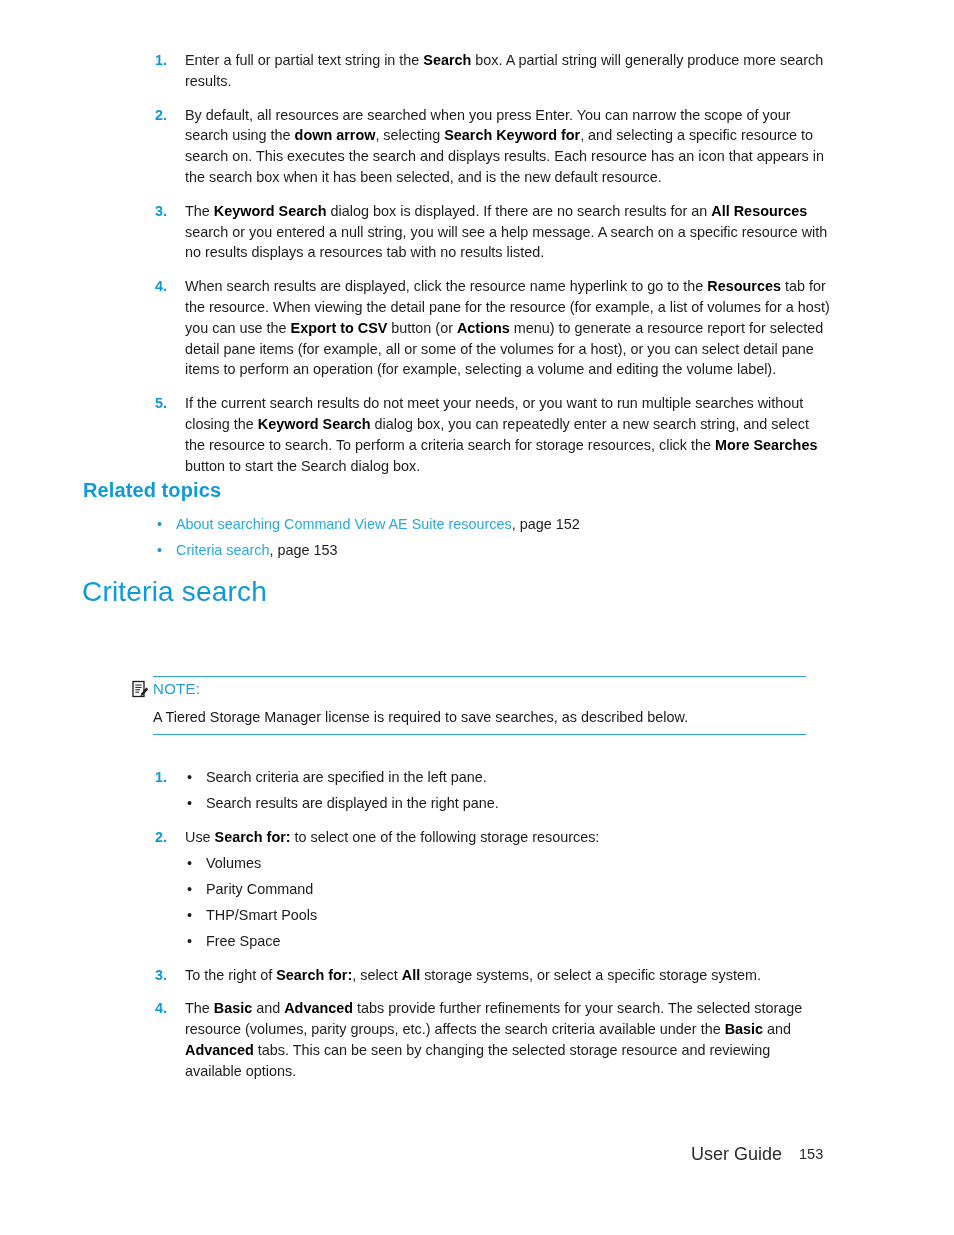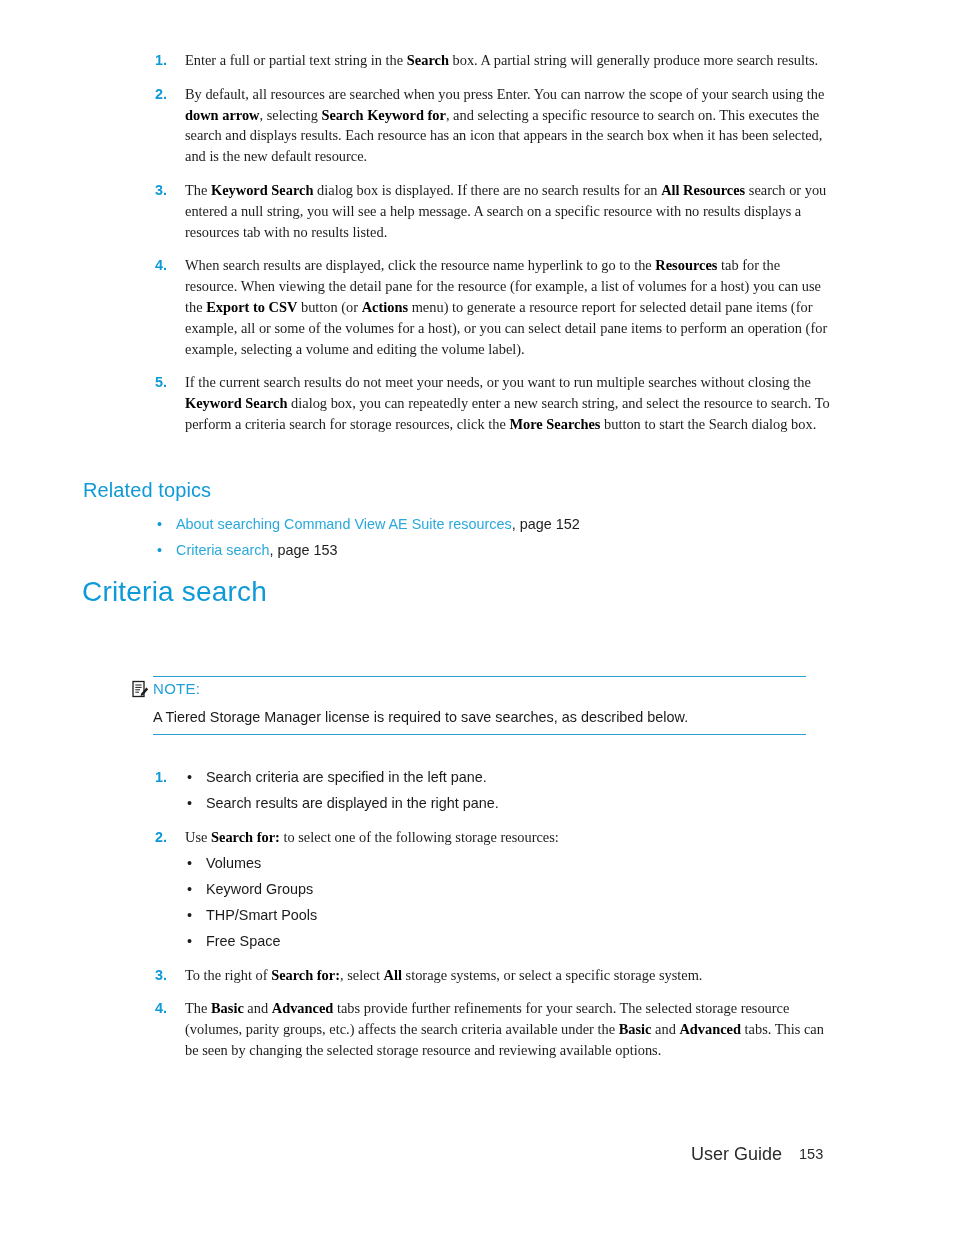--- a/index.html
+++ b/index.html
@@ -20,21 +20,20 @@
     width: 954px;
     height: 1235px;
     overflow: hidden;
   }
 
   
   .body-text {
     font-size: 14.4px;
     line-height: 20.8px;
     color: #1d1d1d;
-    font-family: Liberation Serif, serif;
   }
   b, strong { font-weight: 700; color: #000; }
 
   
   ol.steps {
     list-style: none;
     margin: 0;
     padding: 0;
   }
   ol.steps > li {
@@ -97,21 +96,21 @@
   }
 
   
   .h2-related {
     position: absolute;
     left: 83px;
     top: 478px;
     font-size: 20px;
     line-height: 24px;
     color: #0e9ad8;
-    font-weight: 400;
+    font-weight: 700;
     letter-spacing: 0.1px;
   }
   .related-links {
     position: absolute;
     left: 155px;
     top: 508px;
     width: 675px;
   }
   .related-links a,
   .related-links .link {
@@ -269,21 +268,21 @@
         <ul class="bullets">
           <li><span class="dot">•</span><span>Search criteria are specified in the left pane.</span></li>
           <li><span class="dot">•</span><span>Search results are displayed in the right pane.</span></li>
         </ul>
       </li>
       <li>
         <span class="num">2.</span>
         <span class="txt body-text"><span>Use </span><b>Search for:</b><span> to select one of the following storage resources:</span></span>
         <ul class="bullets">
           <li><span class="dot">•</span><span>Volumes</span></li>
-          <li><span class="dot">•</span><span>Keyword Groups</span></li>
+          <li><span class="dot">•</span><span>Parity Command</span></li>
           <li><span class="dot">•</span><span>THP/Smart Pools</span></li>
           <li><span class="dot">•</span><span>Free Space</span></li>
         </ul>
       </li>
       <li>
         <span class="num">3.</span>
         <span class="txt body-text"><span>To the right of </span><b>Search for:</b><span>, select </span><b>All</b><span> storage systems, or select a specific storage system.</span></span>
       </li>
       <li>
         <span class="num">4.</span>

